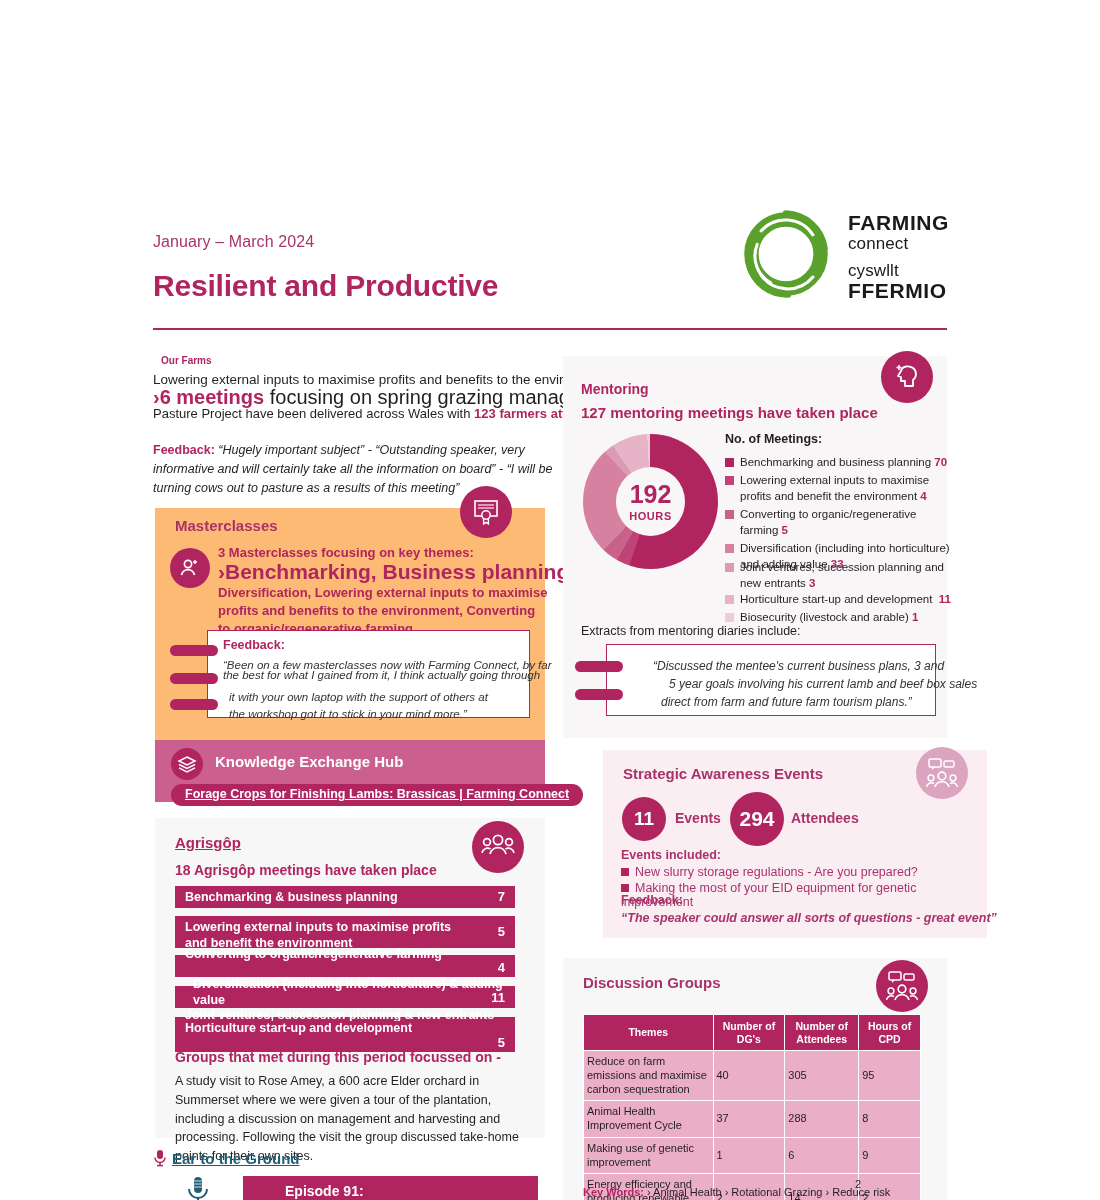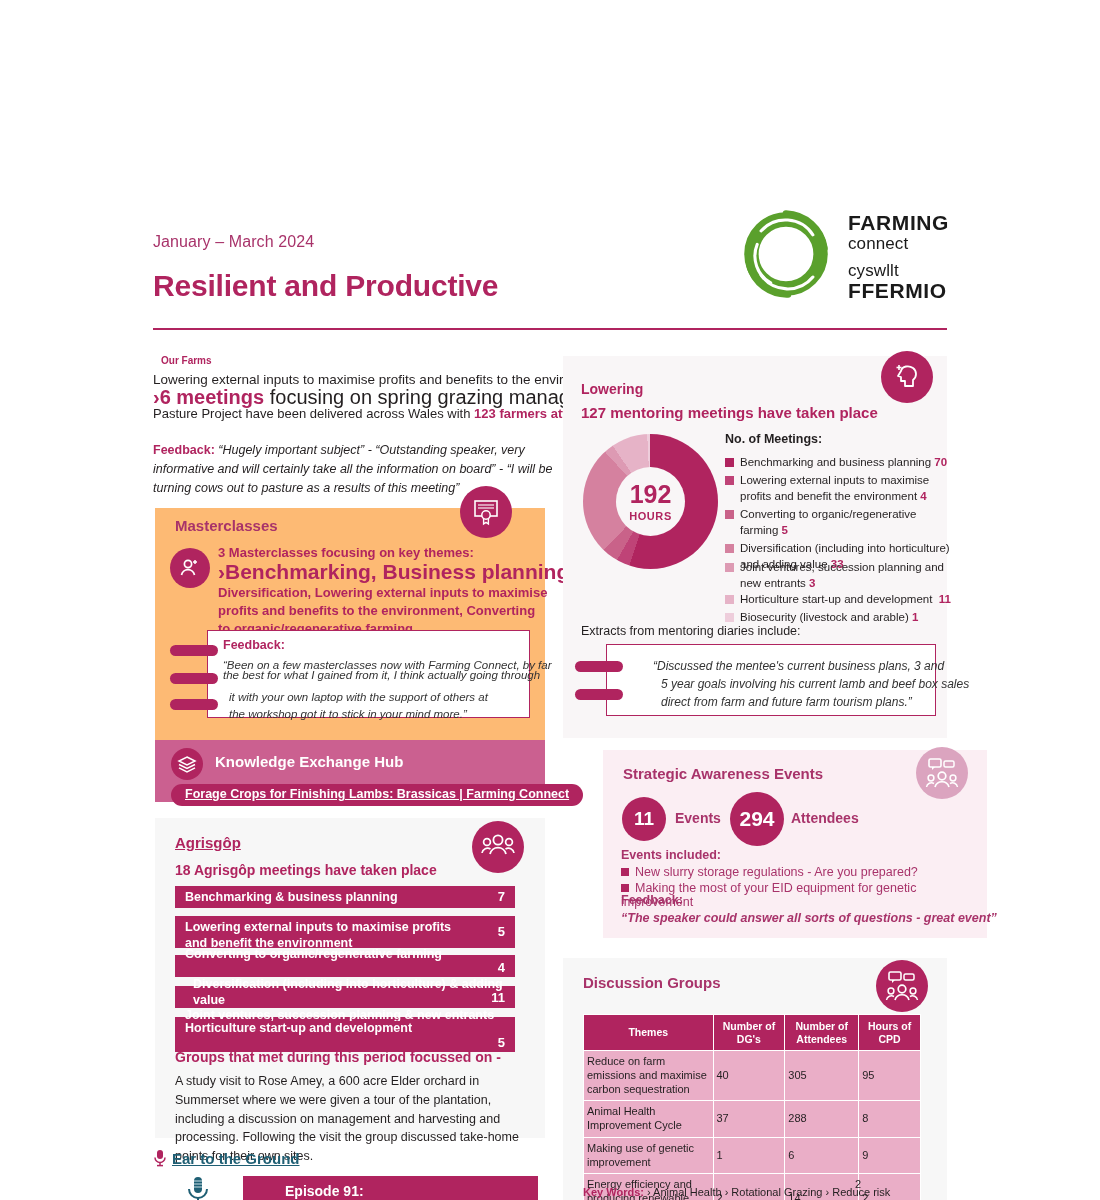--- a/index.html
+++ b/index.html
@@ -283,21 +283,21 @@
         <line x1="9" y1="12" x2="17" y2="12"></line>
       </g>
     <path d="M4 14 A9 9 0 0 0 22 14" fill="none" stroke="#1f5f74" stroke-width="2"></path>
     <line x1="13" y1="23" x2="13" y2="27" stroke="#1f5f74" stroke-width="2"></line>
     <line x1="6" y1="28" x2="20" y2="28" stroke="#1f5f74" stroke-width="2.4"></line>
   </svg>
   <div class="etg-bar"></div>
   <div class="etg-ep">Episode 91:</div>
 
   <div class="men">
-    <div class="men-h">Lowering</div>
+    <div class="men-h">Mentoring</div>
     <div class="men-h2">127 mentoring meetings have taken place</div>
     <div class="men-ico circ-icon">
       <svg width="34" height="34" viewBox="0 0 34 34">
         <path d="M23 26 L23 20 C27 17 27 11 23 8 C19 5 12 6 11 11 L8 16 L11 17 L11 21 L15 21 L15 26 Z" fill="none" stroke="#fff" stroke-width="1.8" stroke-linejoin="round"></path>
         <g stroke="#fff" stroke-width="1.6">
             <line x1="9" y1="5" x2="9" y2="10"></line>
             <line x1="6.5" y1="7.5" x2="11.5" y2="7.5"></line>
           </g>
       </svg>
     </div>
@@ -339,21 +339,21 @@
       <span class="sw" style="background:#eecddb;"></span>
       <span class="tx" style="white-space:nowrap;"><span>Biosecurity (livestock and arable)</span> <b>1</b></span>
     </div>
 
     <div class="men-ex">Extracts from mentoring diaries include:</div>
     <div class="men-box">
       <div class="dash" style="top:16px;left:-32px;"></div>
       <div class="dash" style="top:44px;left:-32px;"></div>
       <div class="men-q">
         <div style="white-space:nowrap;">“Discussed the mentee's current business plans, 3 and</div>
-        <div style="padding-left:8px;white-space:nowrap;">5 year goals involving his current lamb and beef box sales</div>
+        <div style="padding-left:8px;white-space:nowrap;margin-left:8px;">5 year goals involving his current lamb and beef box sales</div>
         <div style="padding-left:8px;white-space:nowrap;">direct from farm and future farm tourism plans.”</div>
       </div>
     </div>
   </div>
 
   <div class="sae">
     <div class="sae-h">Strategic Awareness Events</div>
     <div class="sae-ico circ-icon">
       <svg width="34" height="34" viewBox="0 0 34 34">
         <rect x="4" y="3" width="12" height="8" rx="1.5" fill="none" stroke="#fff" stroke-width="1.6"></rect>

